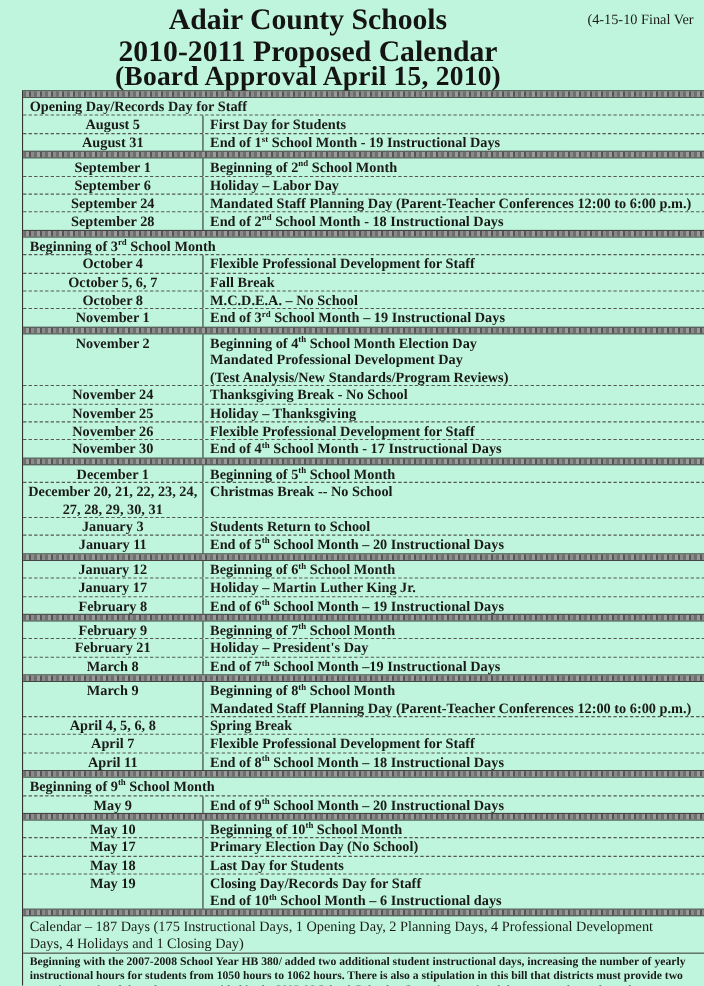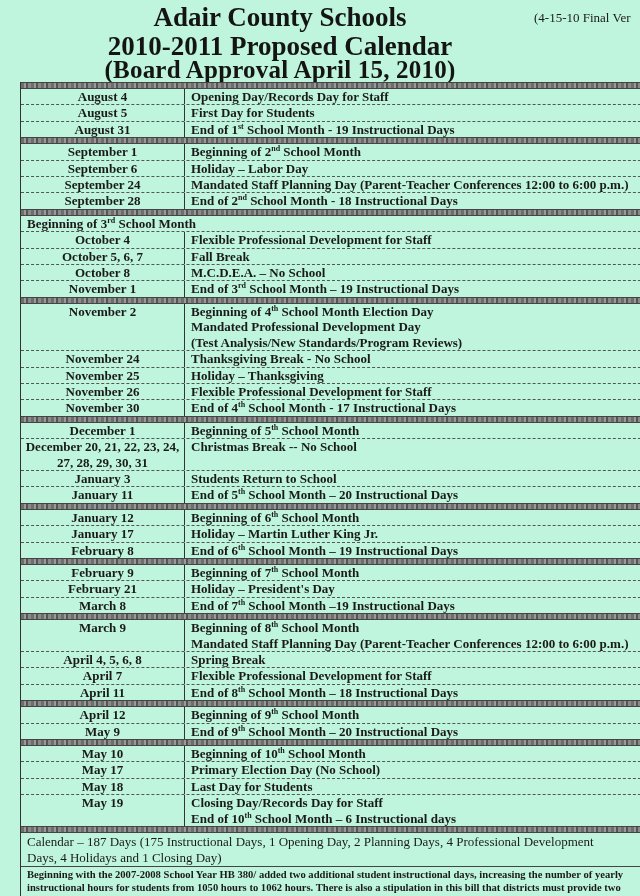--- a/index.html
+++ b/index.html
@@ -58,21 +58,20 @@
 
 <div class="title t1">Adair County Schools</div>
 <div class="title t2">2010-2011 Proposed Calendar</div>
 <div class="title t3">(Board Approval April 15, 2010)</div>
 <div class="version">(4-15-10 Final Ver</div>
 
 <div class="table" id="cal">
     <div class="sep"></div>
     <div class="group">
       <div class="row">
-        <div class="date">August 4</div>
         <div class="desc">
           <span class="line">Opening Day/Records Day for Staff</span>
         </div>
       </div>
       <div class="row">
         <div class="date">August 5</div>
         <div class="desc">
           <span class="line">First Day for Students</span>
         </div>
       </div>
@@ -270,21 +269,20 @@
       <div class="row">
         <div class="date">April 11</div>
         <div class="desc">
           <span class="line">End of 8<sup>th</sup> School Month – 18 Instructional Days</span>
         </div>
       </div>
     </div>
     <div class="sep"></div>
     <div class="group">
       <div class="row">
-        <div class="date">April 12</div>
         <div class="desc">
           <span class="line">Beginning of 9<sup>th</sup> School Month</span>
         </div>
       </div>
       <div class="row">
         <div class="date">May 9</div>
         <div class="desc">
           <span class="line">End of 9<sup>th</sup> School Month – 20 Instructional Days</span>
         </div>
       </div>

